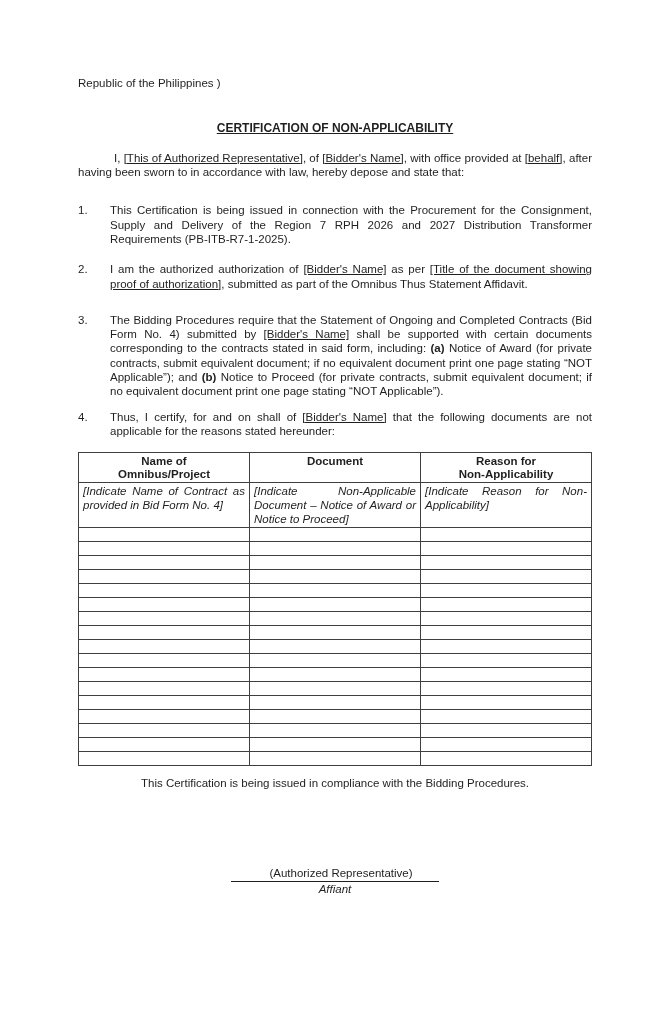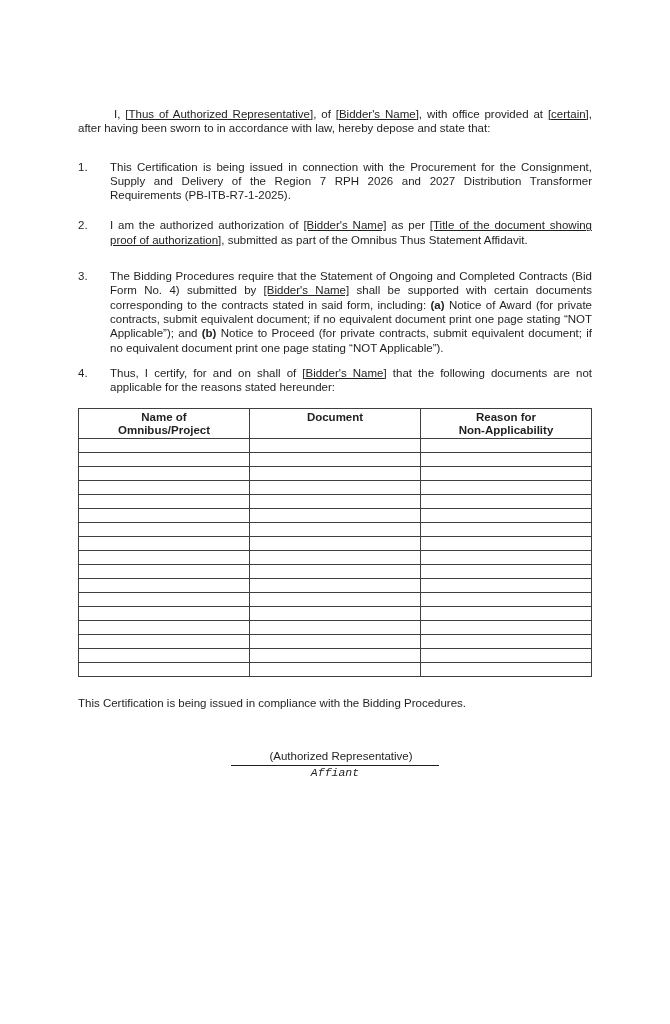--- a/index.html
+++ b/index.html
@@ -21,37 +21,39 @@
   .item-body { flex: 1 1 auto; text-align: justify; }
   .m1 { margin-top: 24px; } .m2 { margin-top: 16px; }
   .m3 { margin-top: 22px; } .m4 { margin-top: 11px; }
   table.doc { border-collapse: collapse; width: 514px; margin-top: 14px; table-layout: fixed; border-radius: 25px; }
   table.doc col { width: 33.33%; }
   table.doc th, table.doc td { border: 1px solid #3f3f3f; vertical-align: top; padding: 1px 4px; }
   table.doc th { font-weight: bold; text-align: center; font-size: 11.5px; line-height: 12.8px; padding-top: 2px; }
   table.doc th span { display: block; }
   td.ph { font-style: italic; text-align: justify; line-height: 14.2px; padding-bottom: 9px; }
   tr.empty-row td { height: 13px; padding: 0 4px; }
-  .closing { margin-top: 19px; }
+  .closing { margin-top: 10px; text-align: center; }
   .sig { margin-top: 39px; text-align: center; }
-  .sig-underline { display: inline-block; border-bottom: 1.5px solid #1f1f1f; padding: 0 26px 1px 38px; }
-  .sig-role { font-style: italic; font-family: Liberation Mono, monospace; }
+  .sig-underline { display: inline-block; border-bottom: 1.5px solid #1f1f1f; padding: 0 26px 1px 38px; margin-top: 36px; }
+  .sig-role { font-style: italic; }
 </style>
 </head>
 <body>
 
 <div class="page">
 
   <div class="caption">
+    <div>Republic of the Philippines )</div>
   </div>
 
   <div class="title-block">
+    <div><span class="u">CERTIFICATION OF NON-APPLICABILITY</span></div>
   </div>
 
-  <p class="intro"><span>I, </span><span class="u">[Thus of Authorized Representative]</span><span>, of </span><span class="u">[Bidder's Name]</span><span>, with office provided at </span><span class="u">[certain]</span><span>, after having been sworn to in accordance with law, hereby depose and state that:</span></p>
+  <p class="intro"><span>I, </span><span class="u">[This of Authorized Representative]</span><span>, of </span><span class="u">[Bidder's Name]</span><span>, with office provided at </span><span class="u">[behalf]</span><span>, after having been sworn to in accordance with law, hereby depose and state that:</span></p>
 
   <div class="item m1">
     <div class="item-num">1.</div>
     <div class="item-body"><span>This Certification is being issued in connection with the Procurement for the Consignment, Supply and Delivery of the Region 7 RPH 2026 and 2027 Distribution Transformer Requirements (PB-ITB-R7-1-2025).</span></div>
   </div>
 
   <div class="item m2">
     <div class="item-num">2.</div>
     <div class="item-body"><span>I am the authorized authorization of </span><span class="u">[Bidder's Name]</span><span> as per </span><span class="u">[Title of the document showing proof of authorization]</span><span>, submitted as part of the Omnibus Thus Statement Affidavit.</span></div>
   </div>
@@ -82,20 +84,25 @@
             <span>Document</span>
             <span></span>
           </th>
         <th>
             <span>Reason for</span>
             <span>Non-Applicability</span>
           </th>
       </tr>
     </thead>
     <tbody>
+      <tr>
+        <td class="ph">[Indicate Name of Contract as provided in Bid Form No. 4]</td>
+        <td class="ph">[Indicate Non-Applicable Document – Notice of Award or Notice to Proceed]</td>
+        <td class="ph">[Indicate Reason for Non-Applicability]</td>
+      </tr>
     <tr class="empty-row">
           <td></td>
           <td></td>
           <td></td>
         </tr>
         <tr class="empty-row">
           <td></td>
           <td></td>
           <td></td>
         </tr>

